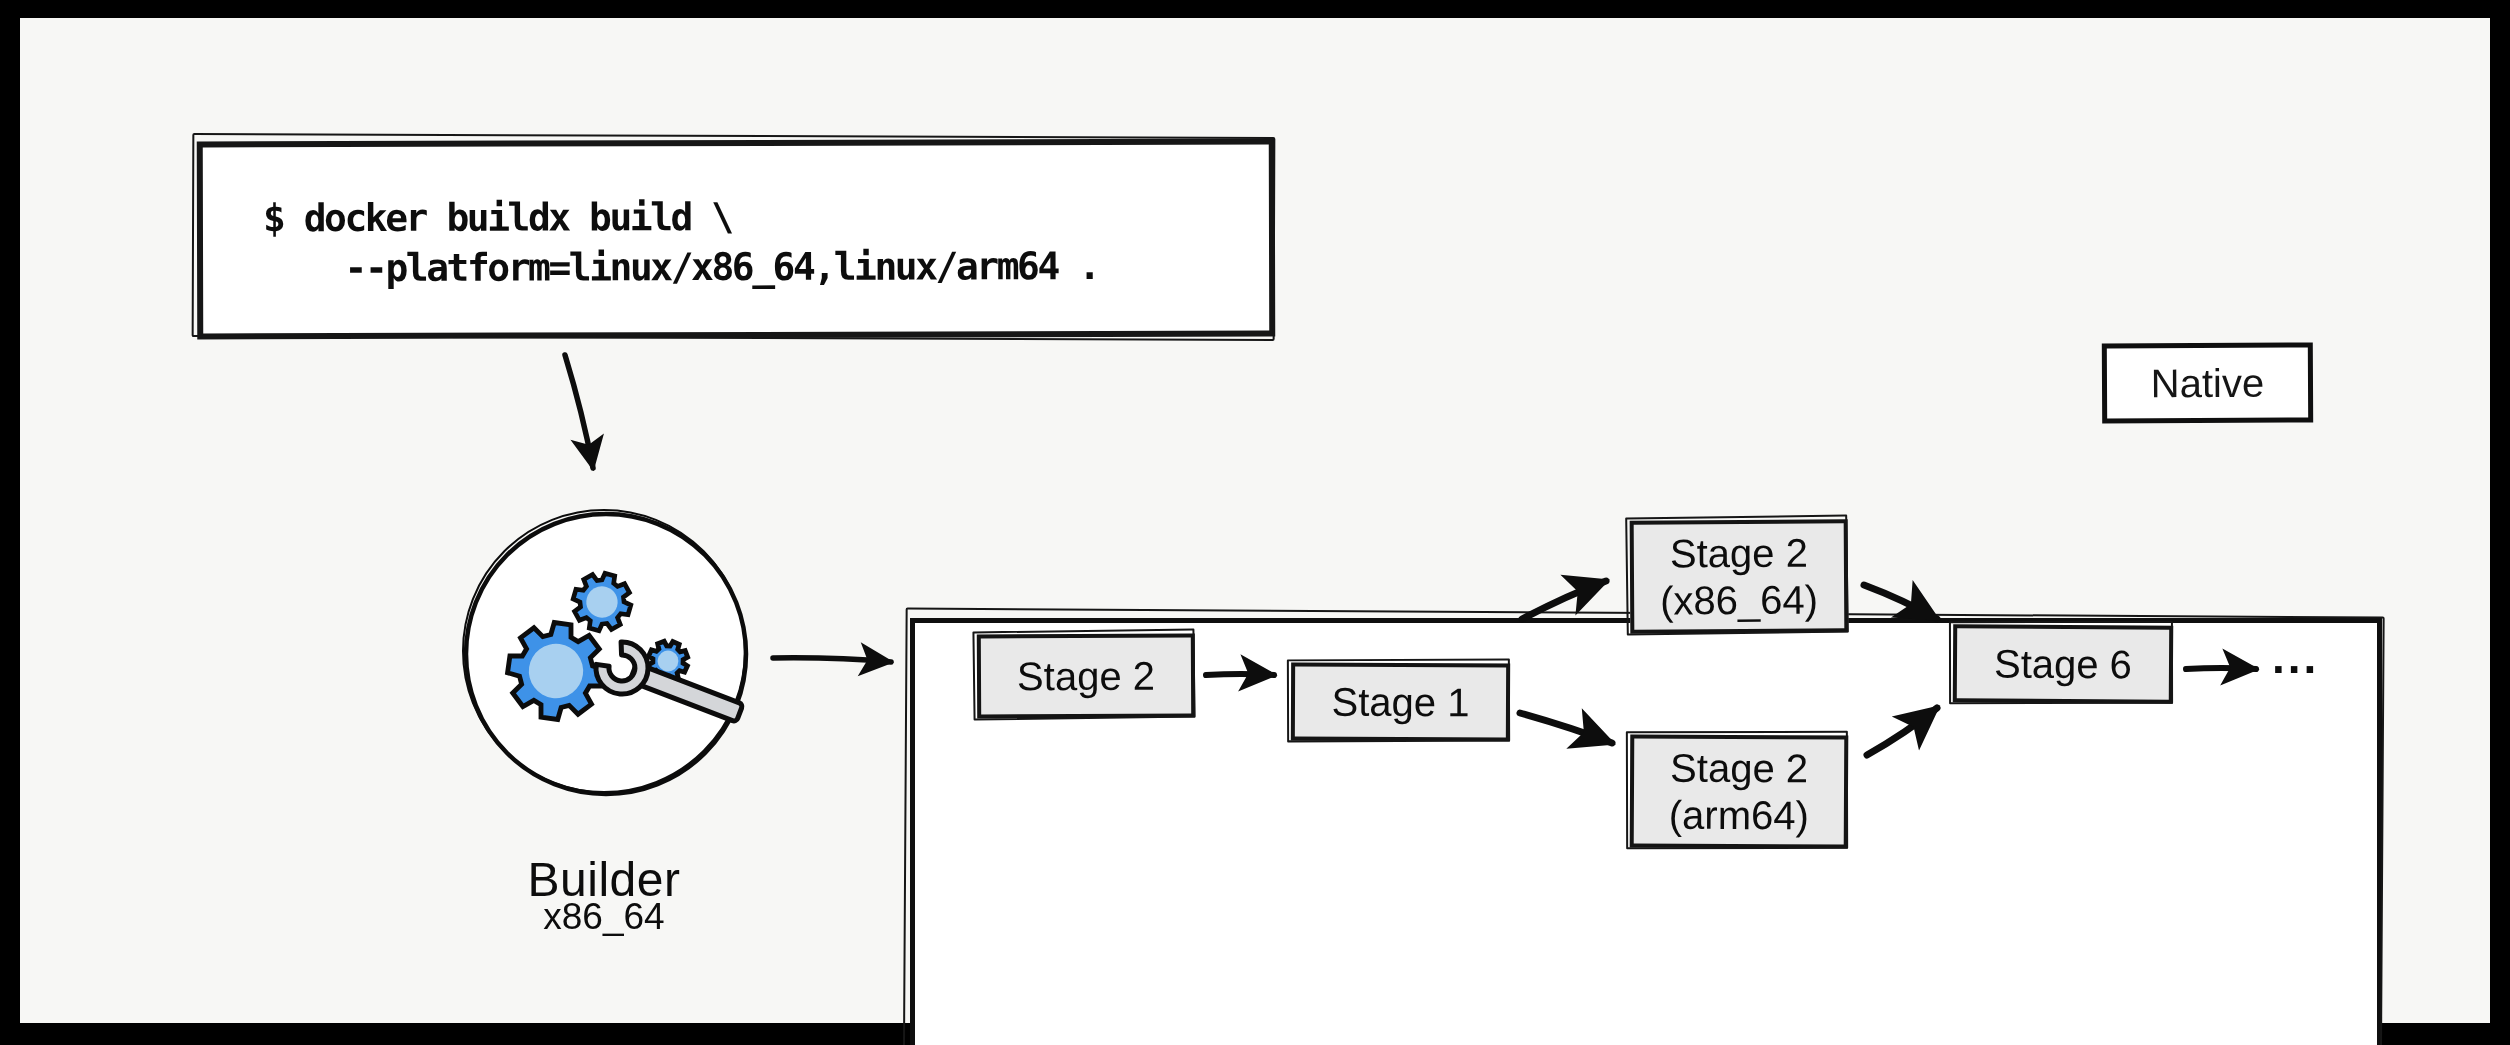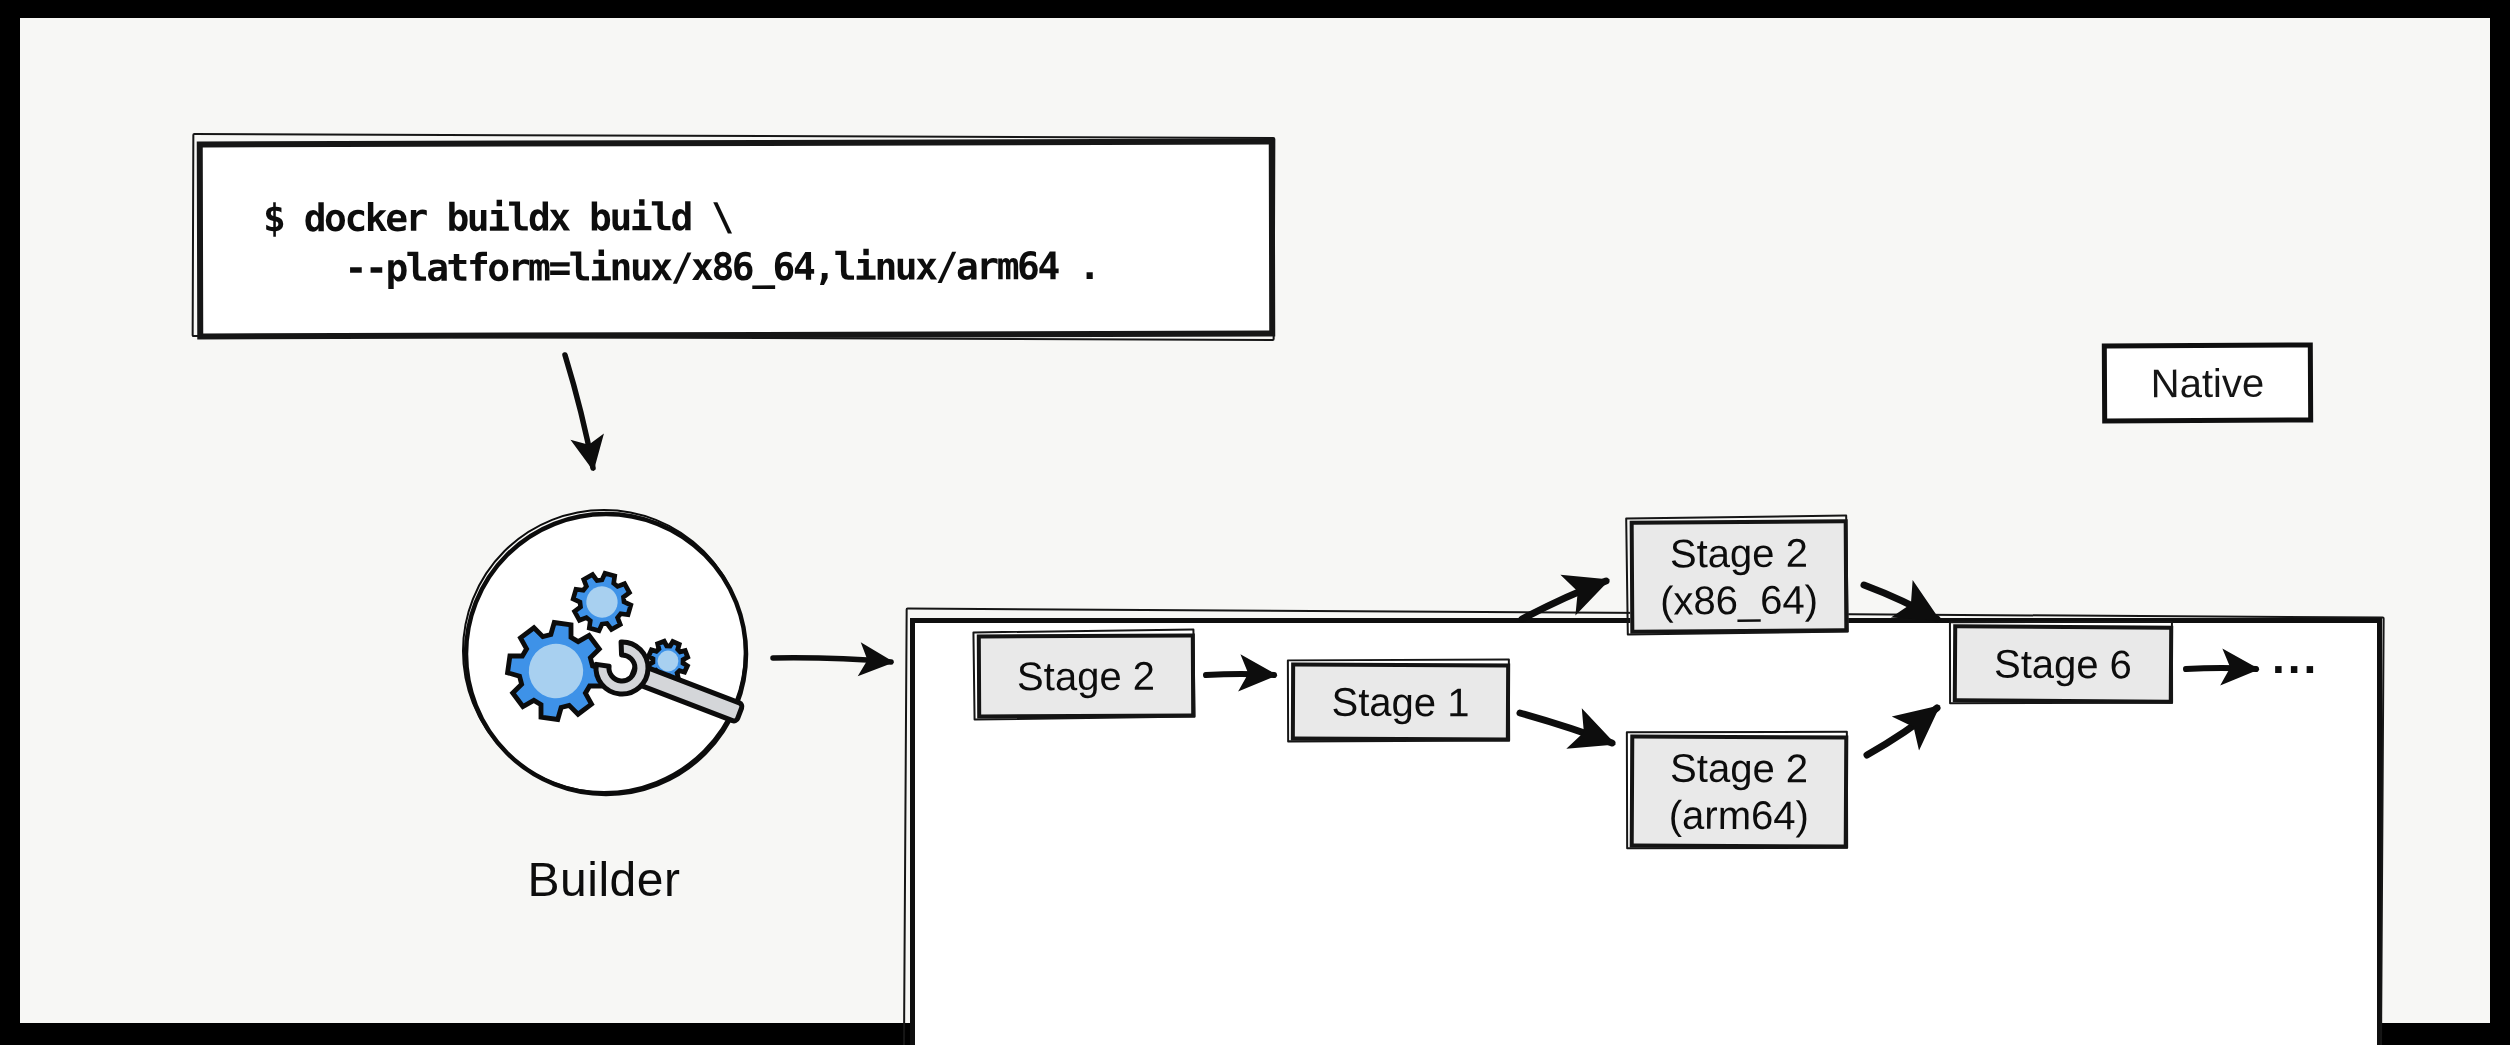--- a/index.html
+++ b/index.html
@@ -88,20 +88,21 @@
         <use href="#gearShape" class="gear-tooth" stroke-width="5"></use>
         <circle class="gear-core" r="28"></circle>
       </g>
 
       <g transform="translate(162,160) rotate(21)">
         <rect class="wrench" x="12" y="-9.5" width="114" height="19" rx="4"></rect>
         <path class="wrench" transform="rotate(27)" d="M -19.9 -16.7 A 26 26 0 1 1 -19.9 16.7 L -10.0 8.4 A 13 13 0 1 0 -10.0 -8.4 Z"></path>
       </g>
     </svg>
     <div class="abs builder-label">Builder</div>
+    <div class="abs builder-arch">x86_64</div>
 
     <div class="abs tab">
       <span>Native</span>
     </div>
     <div class="abs bigbox sk"></div>
 
     <div class="abs stage stage0 sk2">
       <span>Stage 2</span>
     </div>
     <div class="abs stage stage1 sk2">

